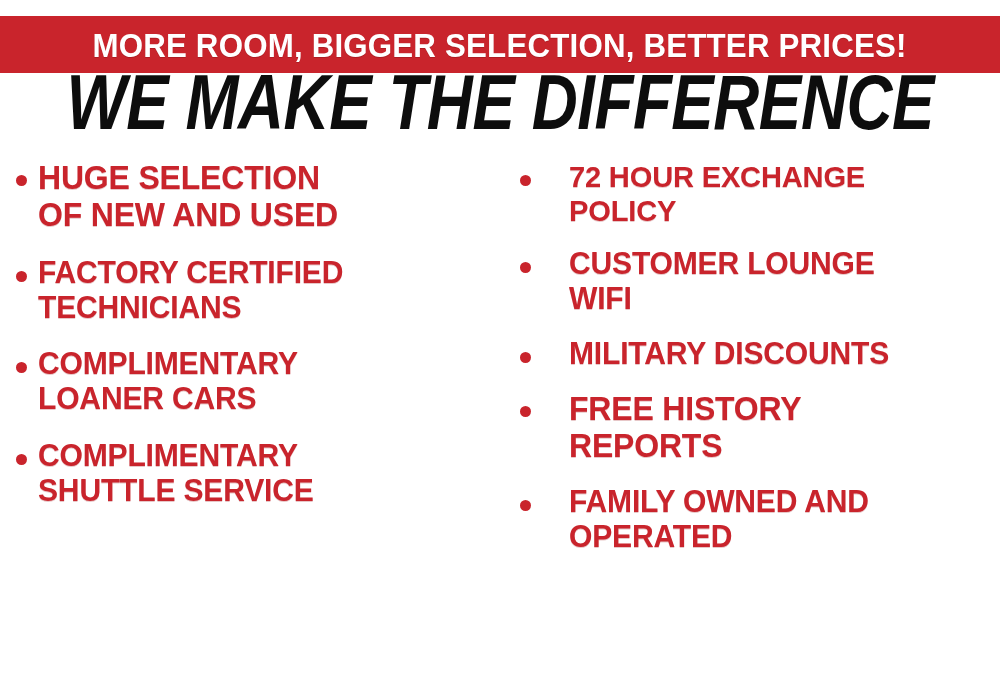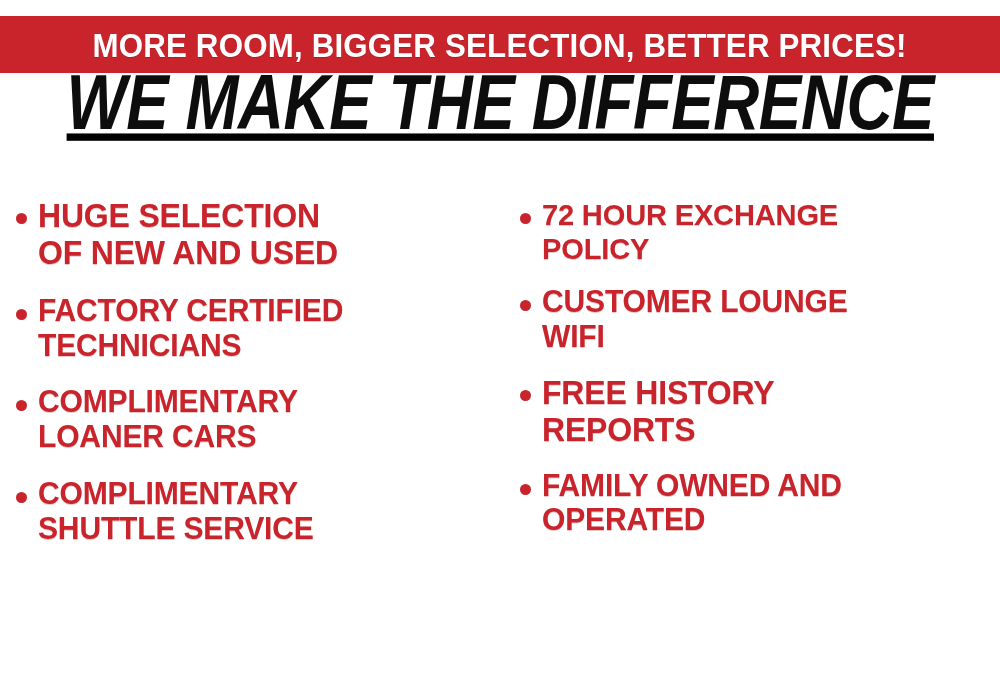--- a/index.html
+++ b/index.html
@@ -53,21 +53,20 @@
   .headline-wrap {
     position: absolute;
     left: 0;
     top: 62px;
     width: 1000px;
     height: 82px;
     display: flex;
     align-items: center;
     justify-content: center;
     overflow: hidden;
-    text-decoration: underline;
   }
   .headline {
     color: #0d0d0d;
     font-family: "Liberation Sans", sans-serif;
     font-weight: bold;
     font-style: italic;
     font-size: 74px;
     line-height: 1;
     letter-spacing: -0.5px;
     white-space: nowrap;
@@ -80,40 +79,40 @@
     position: absolute;
     left: 0;
     top: 152px;
     width: 1000px;
     height: 542px;
     display: flex;
     align-items: flex-start;
   }
   .col {
     box-sizing: border-box;
-    margin-top: 38px;
   }
   .col-left {
     width: 500px;
     padding-left: 16px;
     padding-top: 8px;
   }
   .col-right {
     width: 500px;
     padding-left: 20px;
     padding-top: 8px;
   }
 
   .bullet-item {
     display: flex;
     align-items: flex-start;
     margin-bottom: 22px;
   }
   .col-right .bullet-item {
     margin-bottom: 20px;
+    gap: 27px;
   }
 
   .bullet-dot {
     flex: 0 0 auto;
     width: 11px;
     height: 11px;
     border-radius: 50%;
     background: #c9242c;
     margin-top: 15px;
     margin-right: 11px;
@@ -188,20 +187,24 @@
 POLICY</span>
       </div>
 
 
       <div class="bullet-item">
         <span class="bullet-dot"></span>
         <span class="bullet-text t-sm">CUSTOMER LOUNGE
 WIFI</span>
       </div>
 
+      <div class="bullet-item">
+        <span class="bullet-dot"></span>
+        <span class="bullet-text t-sm">MILITARY DISCOUNTS</span>
+      </div>
 
       <div class="bullet-item">
         <span class="bullet-dot"></span>
         <span class="bullet-text">FREE HISTORY
 REPORTS</span>
       </div>
 
       <div class="bullet-item">
         <span class="bullet-dot"></span>
         <span class="bullet-text t-sm">FAMILY OWNED AND

